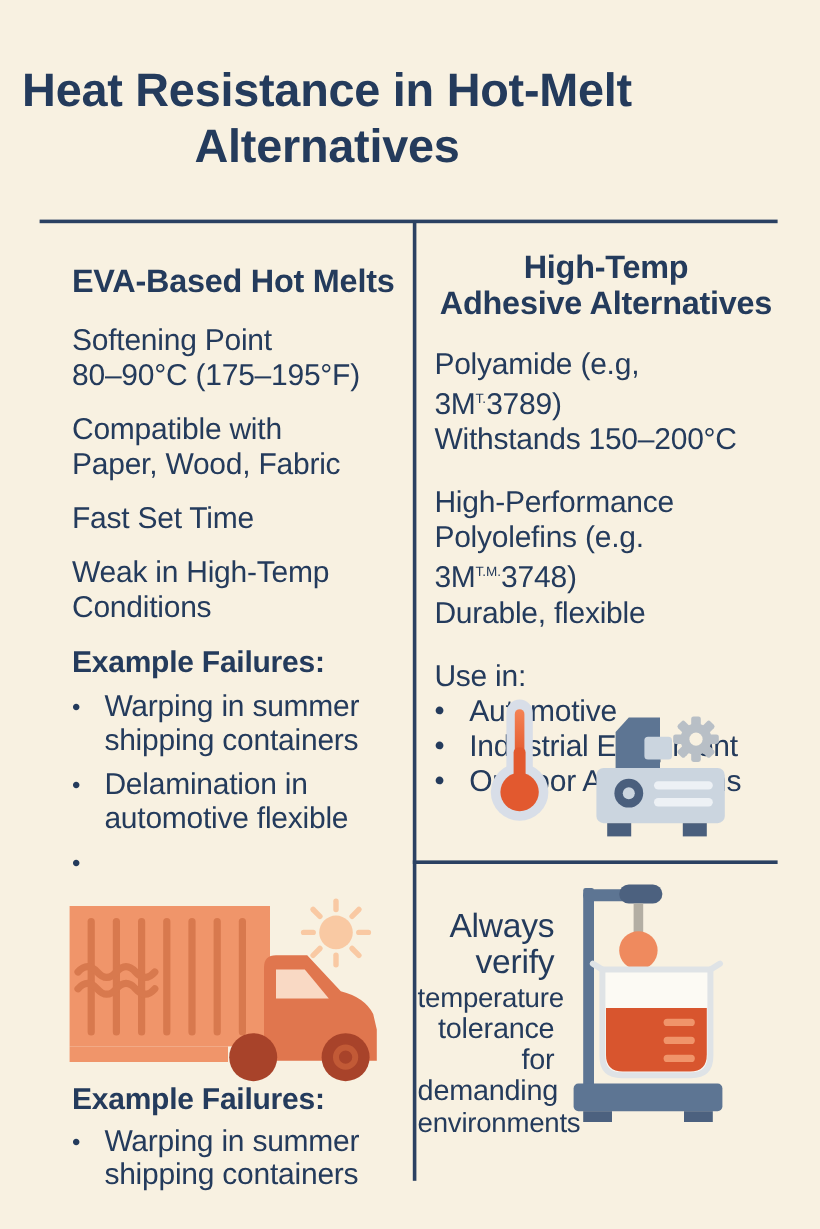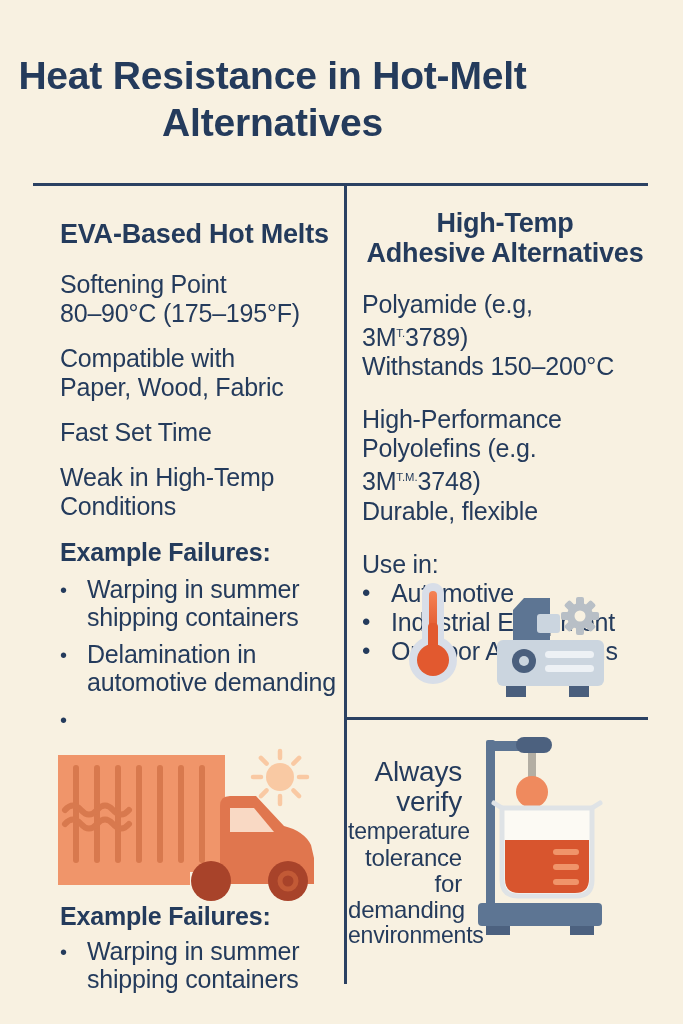--- a/index.html
+++ b/index.html
@@ -91,21 +91,21 @@
       <span class="dot">•</span>
       <span>
         <span class="ln">Warping in summer</span>
         <span class="ln">shipping containers</span>
       </span>
     </div>
     <div class="bullet-row">
       <span class="dot">•</span>
       <span>
         <span class="ln">Delamination in</span>
-        <span class="ln">automotive demanding</span>
+        <span class="ln">automotive flexible</span>
       </span>
     </div>
     <div class="bullet-row">
       <span class="dot">•</span>
     </div>
   </section>
 
   <svg class="truck" viewBox="0 0 290 165" width="290" height="165">
     <g>
       <g stroke="#f9c9a3" stroke-width="4.5" stroke-linecap="round">

